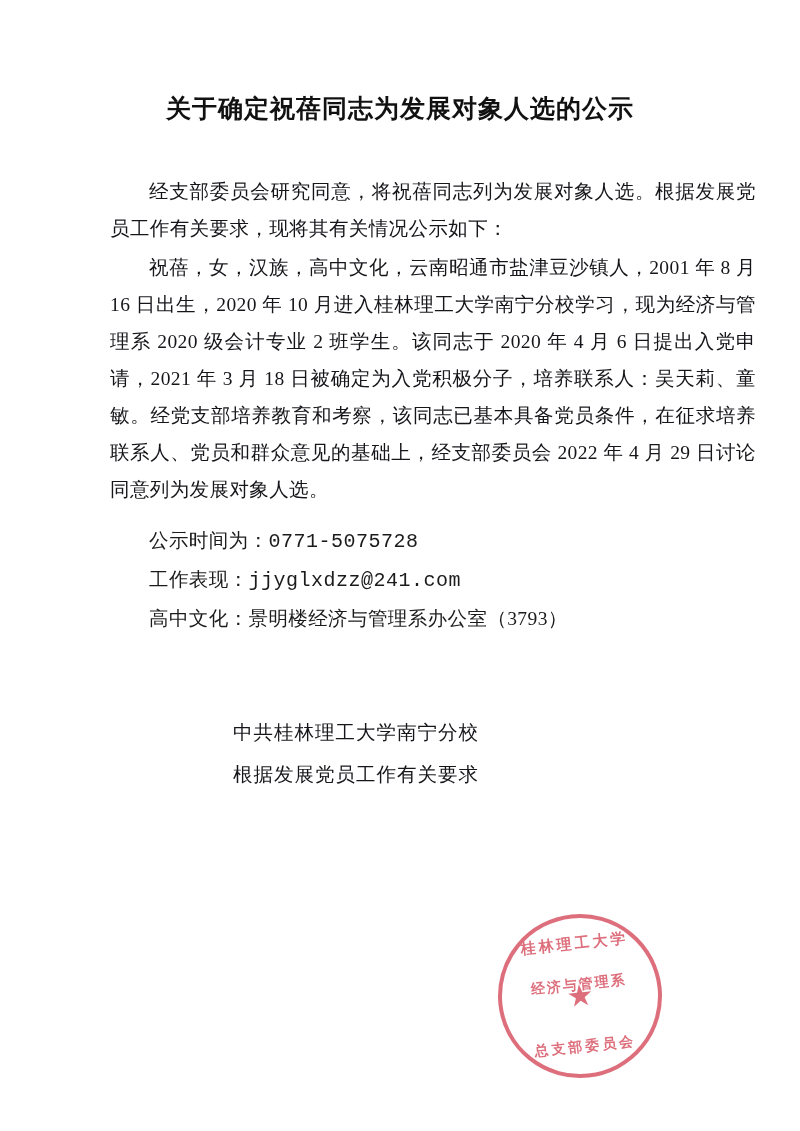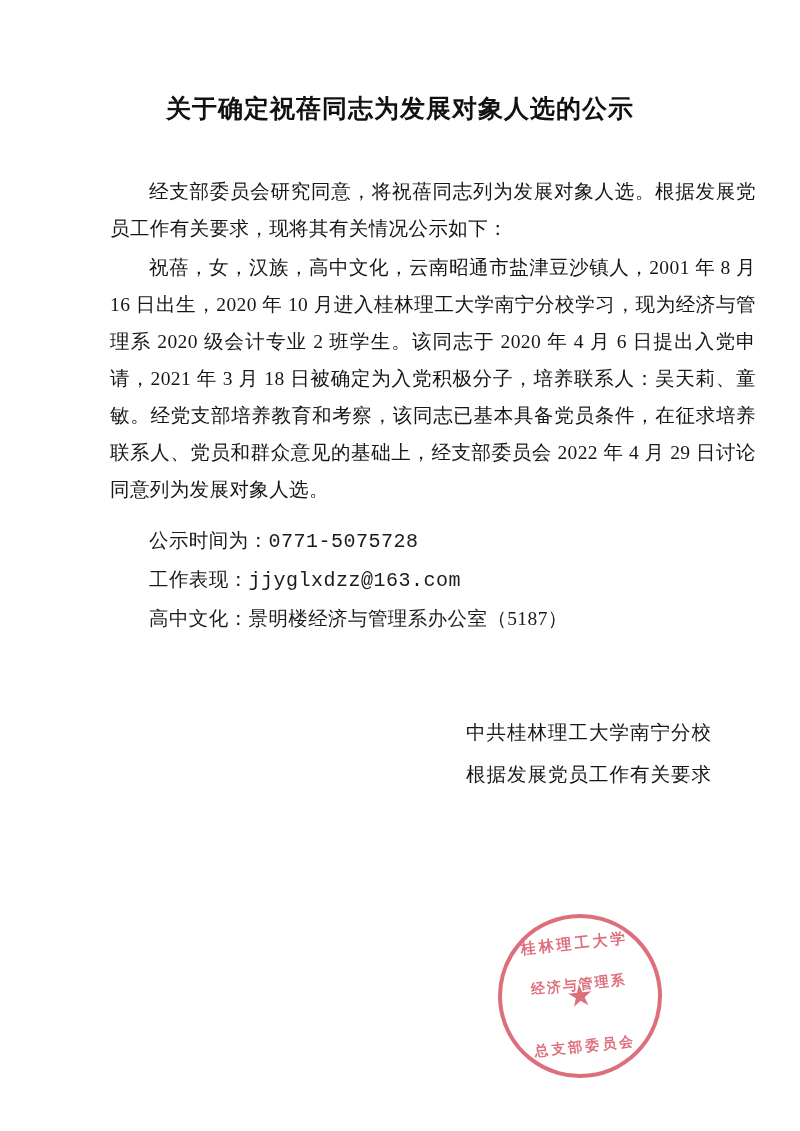--- a/index.html
+++ b/index.html
@@ -54,21 +54,21 @@
     letter-spacing: 0.4px;
     white-space: nowrap;
   }
   .mono {
     font-family: "Liberation Mono", "DejaVu Sans Mono", monospace;
     font-size: 20px;
     letter-spacing: 0.5px;
   }
   .signature {
     margin: 74px 80px 0 0;
-    text-align: right;
+    text-align: center;
     position: relative;
   }
   .sig-line {
     font-size: 19.5px;
     line-height: 42px;
     letter-spacing: 1px;
     color: #15151a;
     padding-right: 8px;
   }
   .seal {
@@ -133,24 +133,24 @@
 
   <div class="body-block">
     <p class="para">经支部委员会研究同意，将祝蓓同志列为发展对象人选。根据发展党员工作有关要求，现将其有关情况公示如下：</p>
     <p class="para">祝蓓，女，汉族，高中文化，云南昭通市盐津豆沙镇人，2001 年 8 月 16 日出生，2020 年 10 月进入桂林理工大学南宁分校学习，现为经济与管理系 2020 级会计专业 2 班学生。该同志于 2020 年 4 月 6 日提出入党申请，2021 年 3 月 18 日被确定为入党积极分子，培养联系人：吴天莉、童敏。经党支部培养教育和考察，该同志已基本具备党员条件，在征求培养联系人、党员和群众意见的基础上，经支部委员会 2022 年 4 月 29 日讨论同意列为发展对象人选。</p>
 
     <div class="contacts">
       <div class="contact-line">
         <span>公示时间为：</span><span class="mono">0771-5075728</span>
       </div>
       <div class="contact-line">
-        <span>工作表现：</span><span class="mono">jjyglxdzz@163.com</span>
+        <span>工作表现：</span><span class="mono">jjyglxdzz@241.com</span>
       </div>
       <div class="contact-line">
-        <span>高中文化：</span><span>景明楼经济与管理系办公室（5187）</span>
+        <span>高中文化：</span><span>景明楼经济与管理系办公室（3793）</span>
       </div>
     </div>
   </div>
 
   <div class="signature">
     <div class="sig-line">中共桂林理工大学南宁分校</div>
     <div class="sig-line">根据发展党员工作有关要求</div>
   </div>
 
   <div class="seal">

